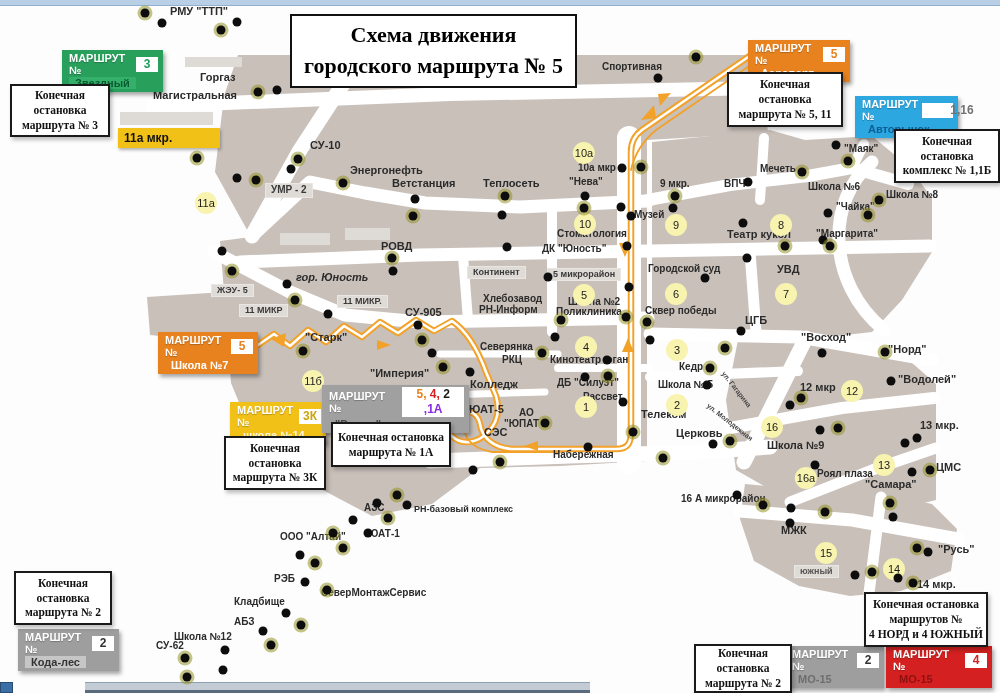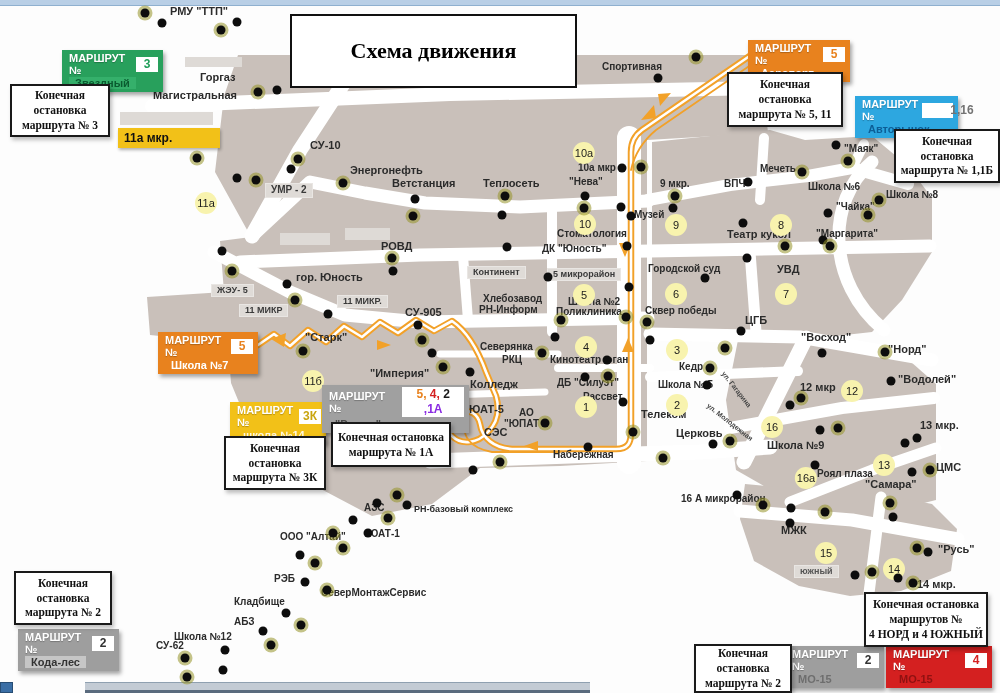--- a/index.html
+++ b/index.html
@@ -93,37 +93,38 @@
       <polygon points="671,93 658,94 660,106"></polygon>
     </g>
   </svg>
 
   <div class="top-strip"></div>
   <div class="bottom-bar"></div>
   <div class="corner-chip"></div>
 
   <div class="title-box">
     <div>Схема движения</div>
+    <div>городского маршрута № 5</div>
   </div>
 
   <div id="gen-layer">
       <div class="deco-chip" style="left: 185px; top: 57px; width: 57px; height: 10px;"></div>
       <div class="deco-chip" style="left: 120px; top: 112px; width: 93px; height: 13px;"></div>
       <div class="deco-chip" style="left: 280px; top: 233px; width: 50px; height: 12px;"></div>
       <div class="deco-chip" style="left: 345px; top: 228px; width: 45px; height: 12px;"></div>
       <div class="maplabel" style="left: 170px; top: 6px; font-size: 11px;">РМУ "ТТП"</div>
       <div class="maplabel" style="left: 200px; top: 33px; font-size: 11px; margin-top: 39px;">Горгаз</div>
       <div class="maplabel" style="left: 153px; top: 90px; font-size: 11px;">Магистральная</div>
       <div class="maplabel" style="left: 310px; top: 140px; font-size: 11px;">СУ-10</div>
       <div class="maplabel chip" style="left: 266px; top: 184px;">УМР - 2</div>
       <div class="maplabel" style="left: 350px; top: 165px; font-size: 11px;">Энергонефть</div>
       <div class="maplabel" style="left: 392px; top: 178px; font-size: 11px;">Ветстанция</div>
       <div class="maplabel" style="left: 483px; top: 178px; font-size: 11px;">Теплосеть</div>
       <div class="maplabel" style="left: 381px; top: 241px; font-size: 11px;">РОВД</div>
-      <div class="maplabel" style="left: 296px; top: 272px; font-size: 11px;">гор. Юность</div>
+      <div class="maplabel" style="left: 296px; top: 272px; font-size: 11px; font-style: italic;">гор. Юность</div>
       <div class="maplabel chip" style="left: 212px; top: 285px; font-size: 9px;">ЖЭУ- 5</div>
       <div class="maplabel chip" style="left: 240px; top: 305px; font-size: 9px;">11 МИКР</div>
       <div class="maplabel chip" style="left: 338px; top: 296px; font-size: 9px;">11 МИКР.</div>
       <div class="maplabel" style="left: 405px; top: 307px; font-size: 11px;">СУ-905</div>
       <div class="maplabel chip" style="left: 468px; top: 267px; font-size: 9px;">Континент</div>
       <div class="maplabel" style="left: 483px; top: 294px;">Хлебозавод</div>
       <div class="maplabel" style="left: 479px; top: 305px;">РН-Информ</div>
       <div class="maplabel" style="left: 305px; top: 332px; font-size: 11px;">"Старк"</div>
       <div class="maplabel" style="left: 370px; top: 368px; font-size: 11px;">"Империя"</div>
       <div class="maplabel" style="left: 480px; top: 342px;">Северянка</div>
@@ -415,21 +416,21 @@
         <div>маршрута № 3</div>
       </div>
       <div class="callout" style="left: 727px; top: 72px; width: 116px; height: 55px;">
         <div>Конечная</div>
         <div>остановка</div>
         <div>маршрута № 5, 11</div>
       </div>
       <div class="callout" style="left: 894px; top: 129px; width: 106px; height: 54px;">
         <div>Конечная</div>
         <div>остановка</div>
-        <div>маршрута № 1,1Б</div>
+        <div>комплекс № 1,1Б</div>
       </div>
       <div class="callout" style="left: 331px; top: 422px; width: 120px; height: 45px;">
         <div>Конечная остановка</div>
         <div>маршрута № 1А</div>
       </div>
       <div class="callout" style="left: 224px; top: 436px; width: 102px; height: 54px;">
         <div>Конечная</div>
         <div>остановка</div>
         <div>маршрута № 3К</div>
       </div>

